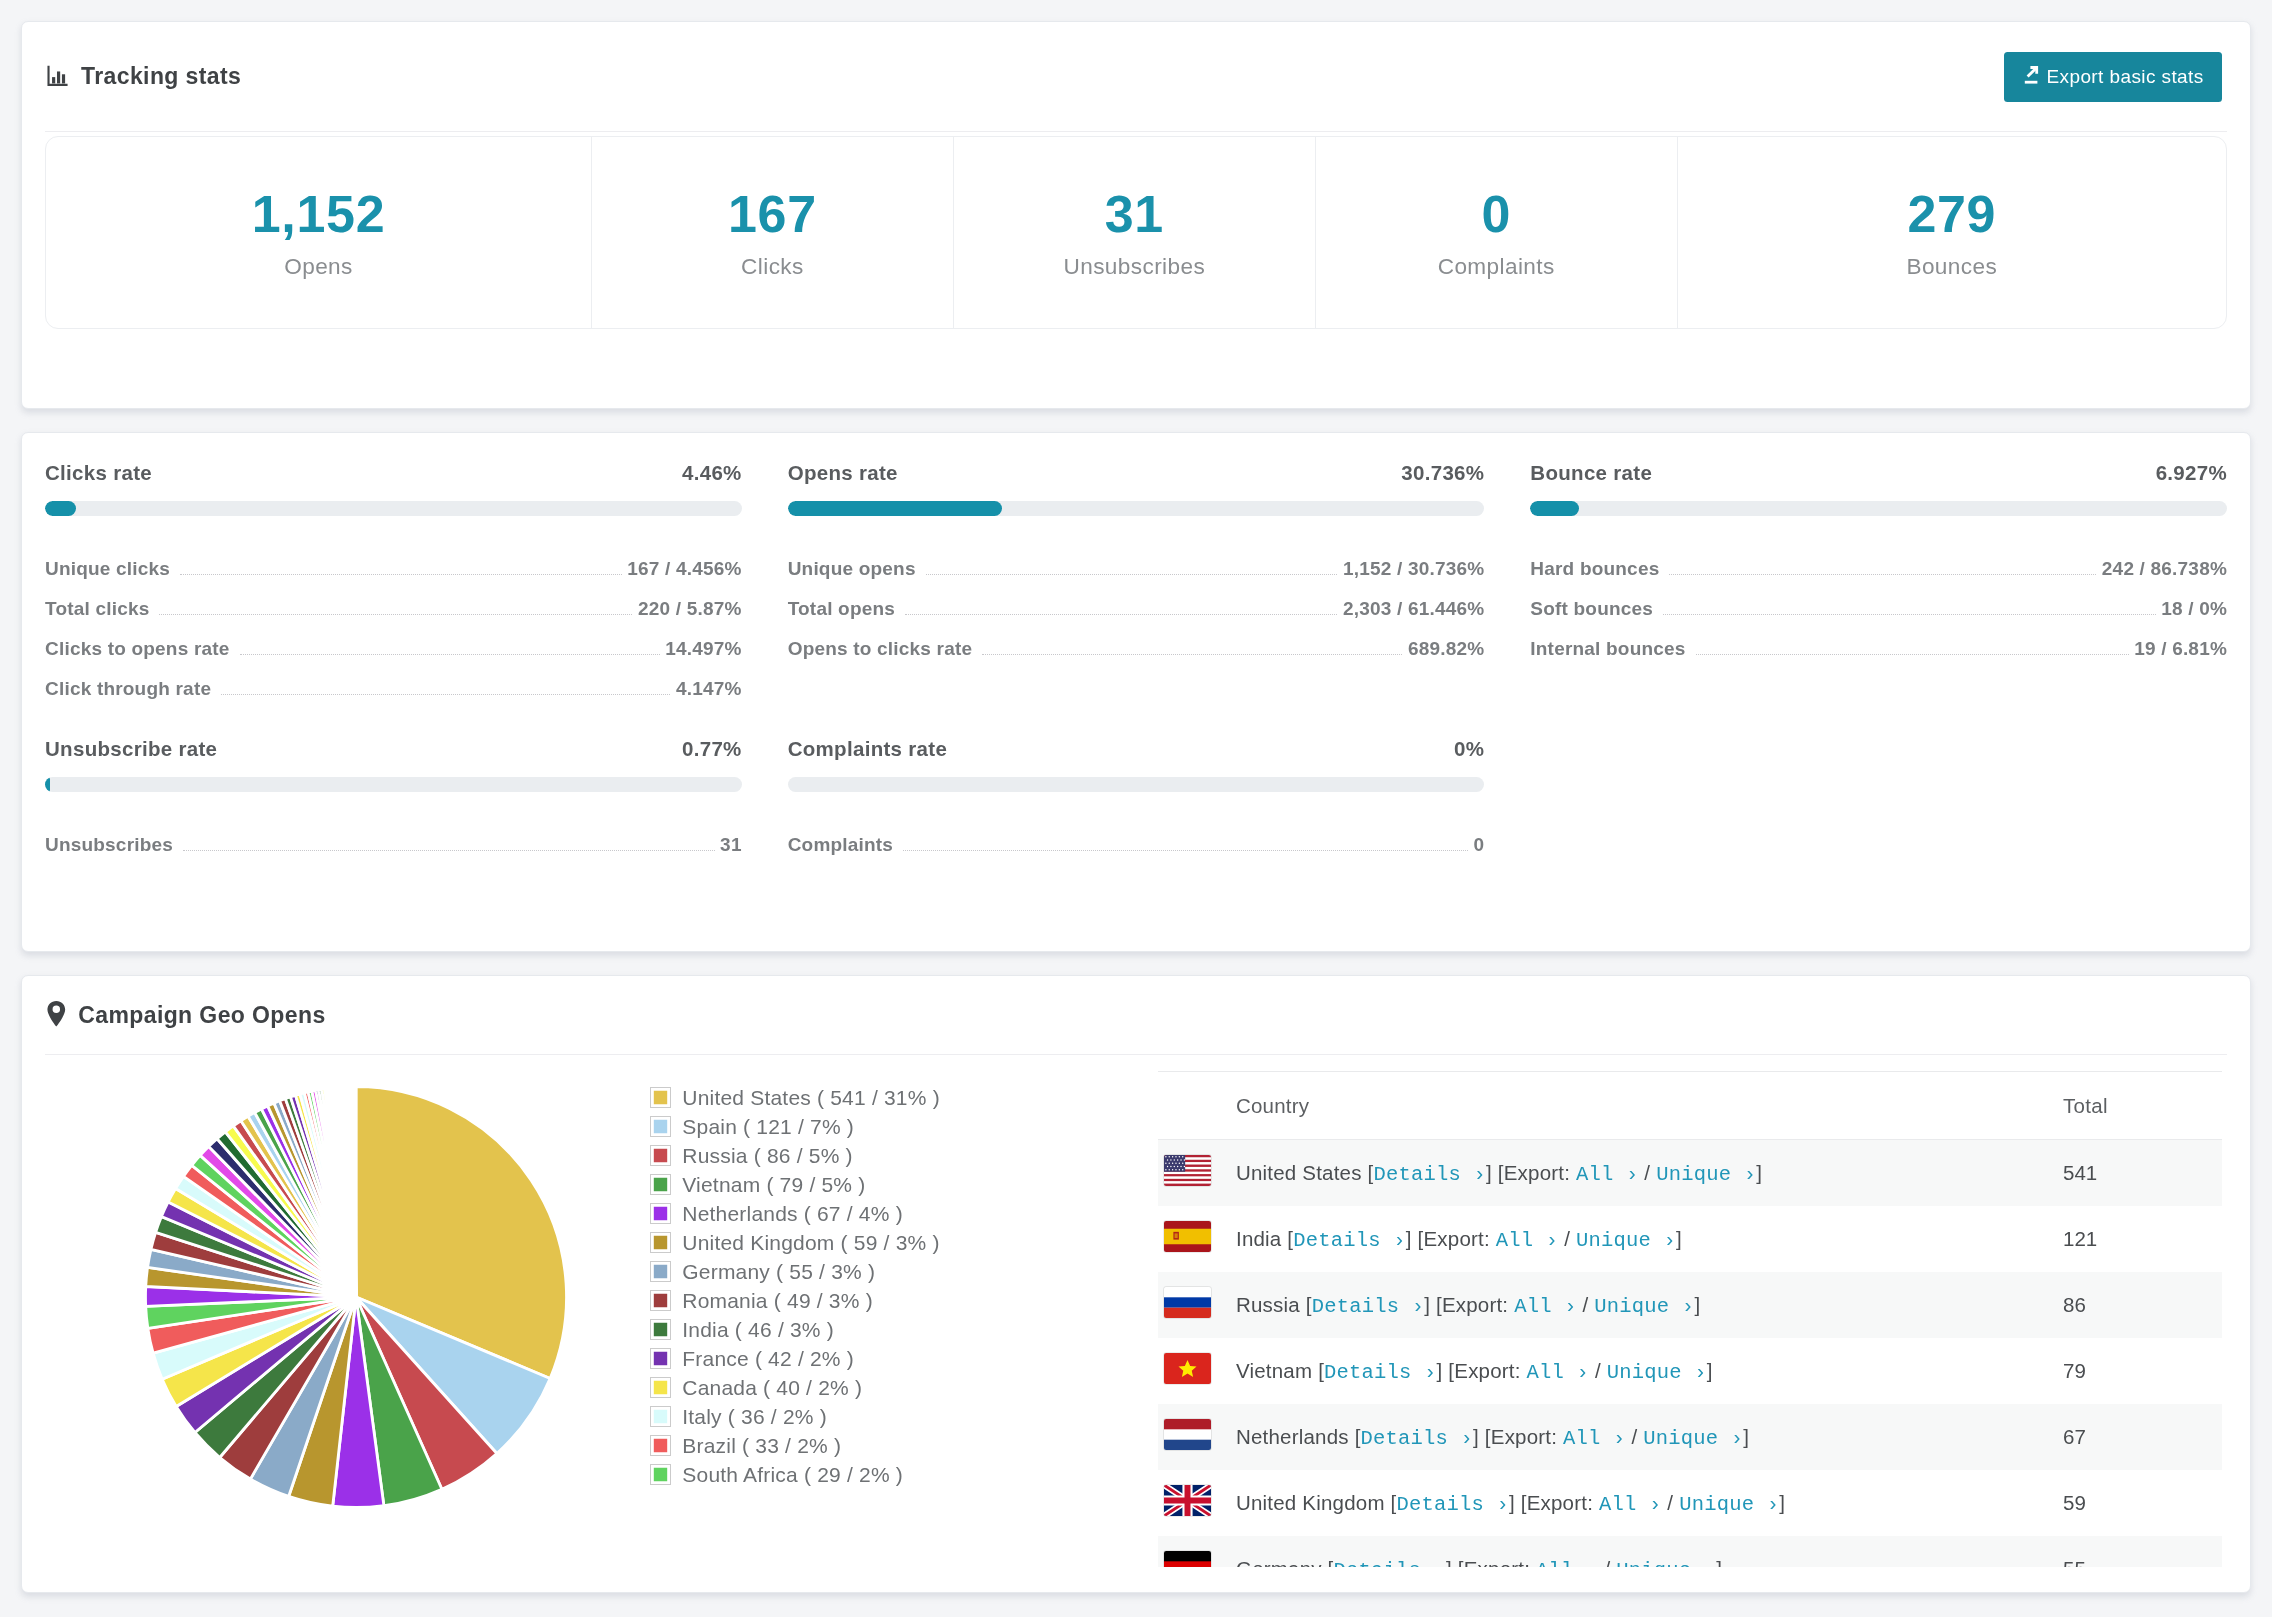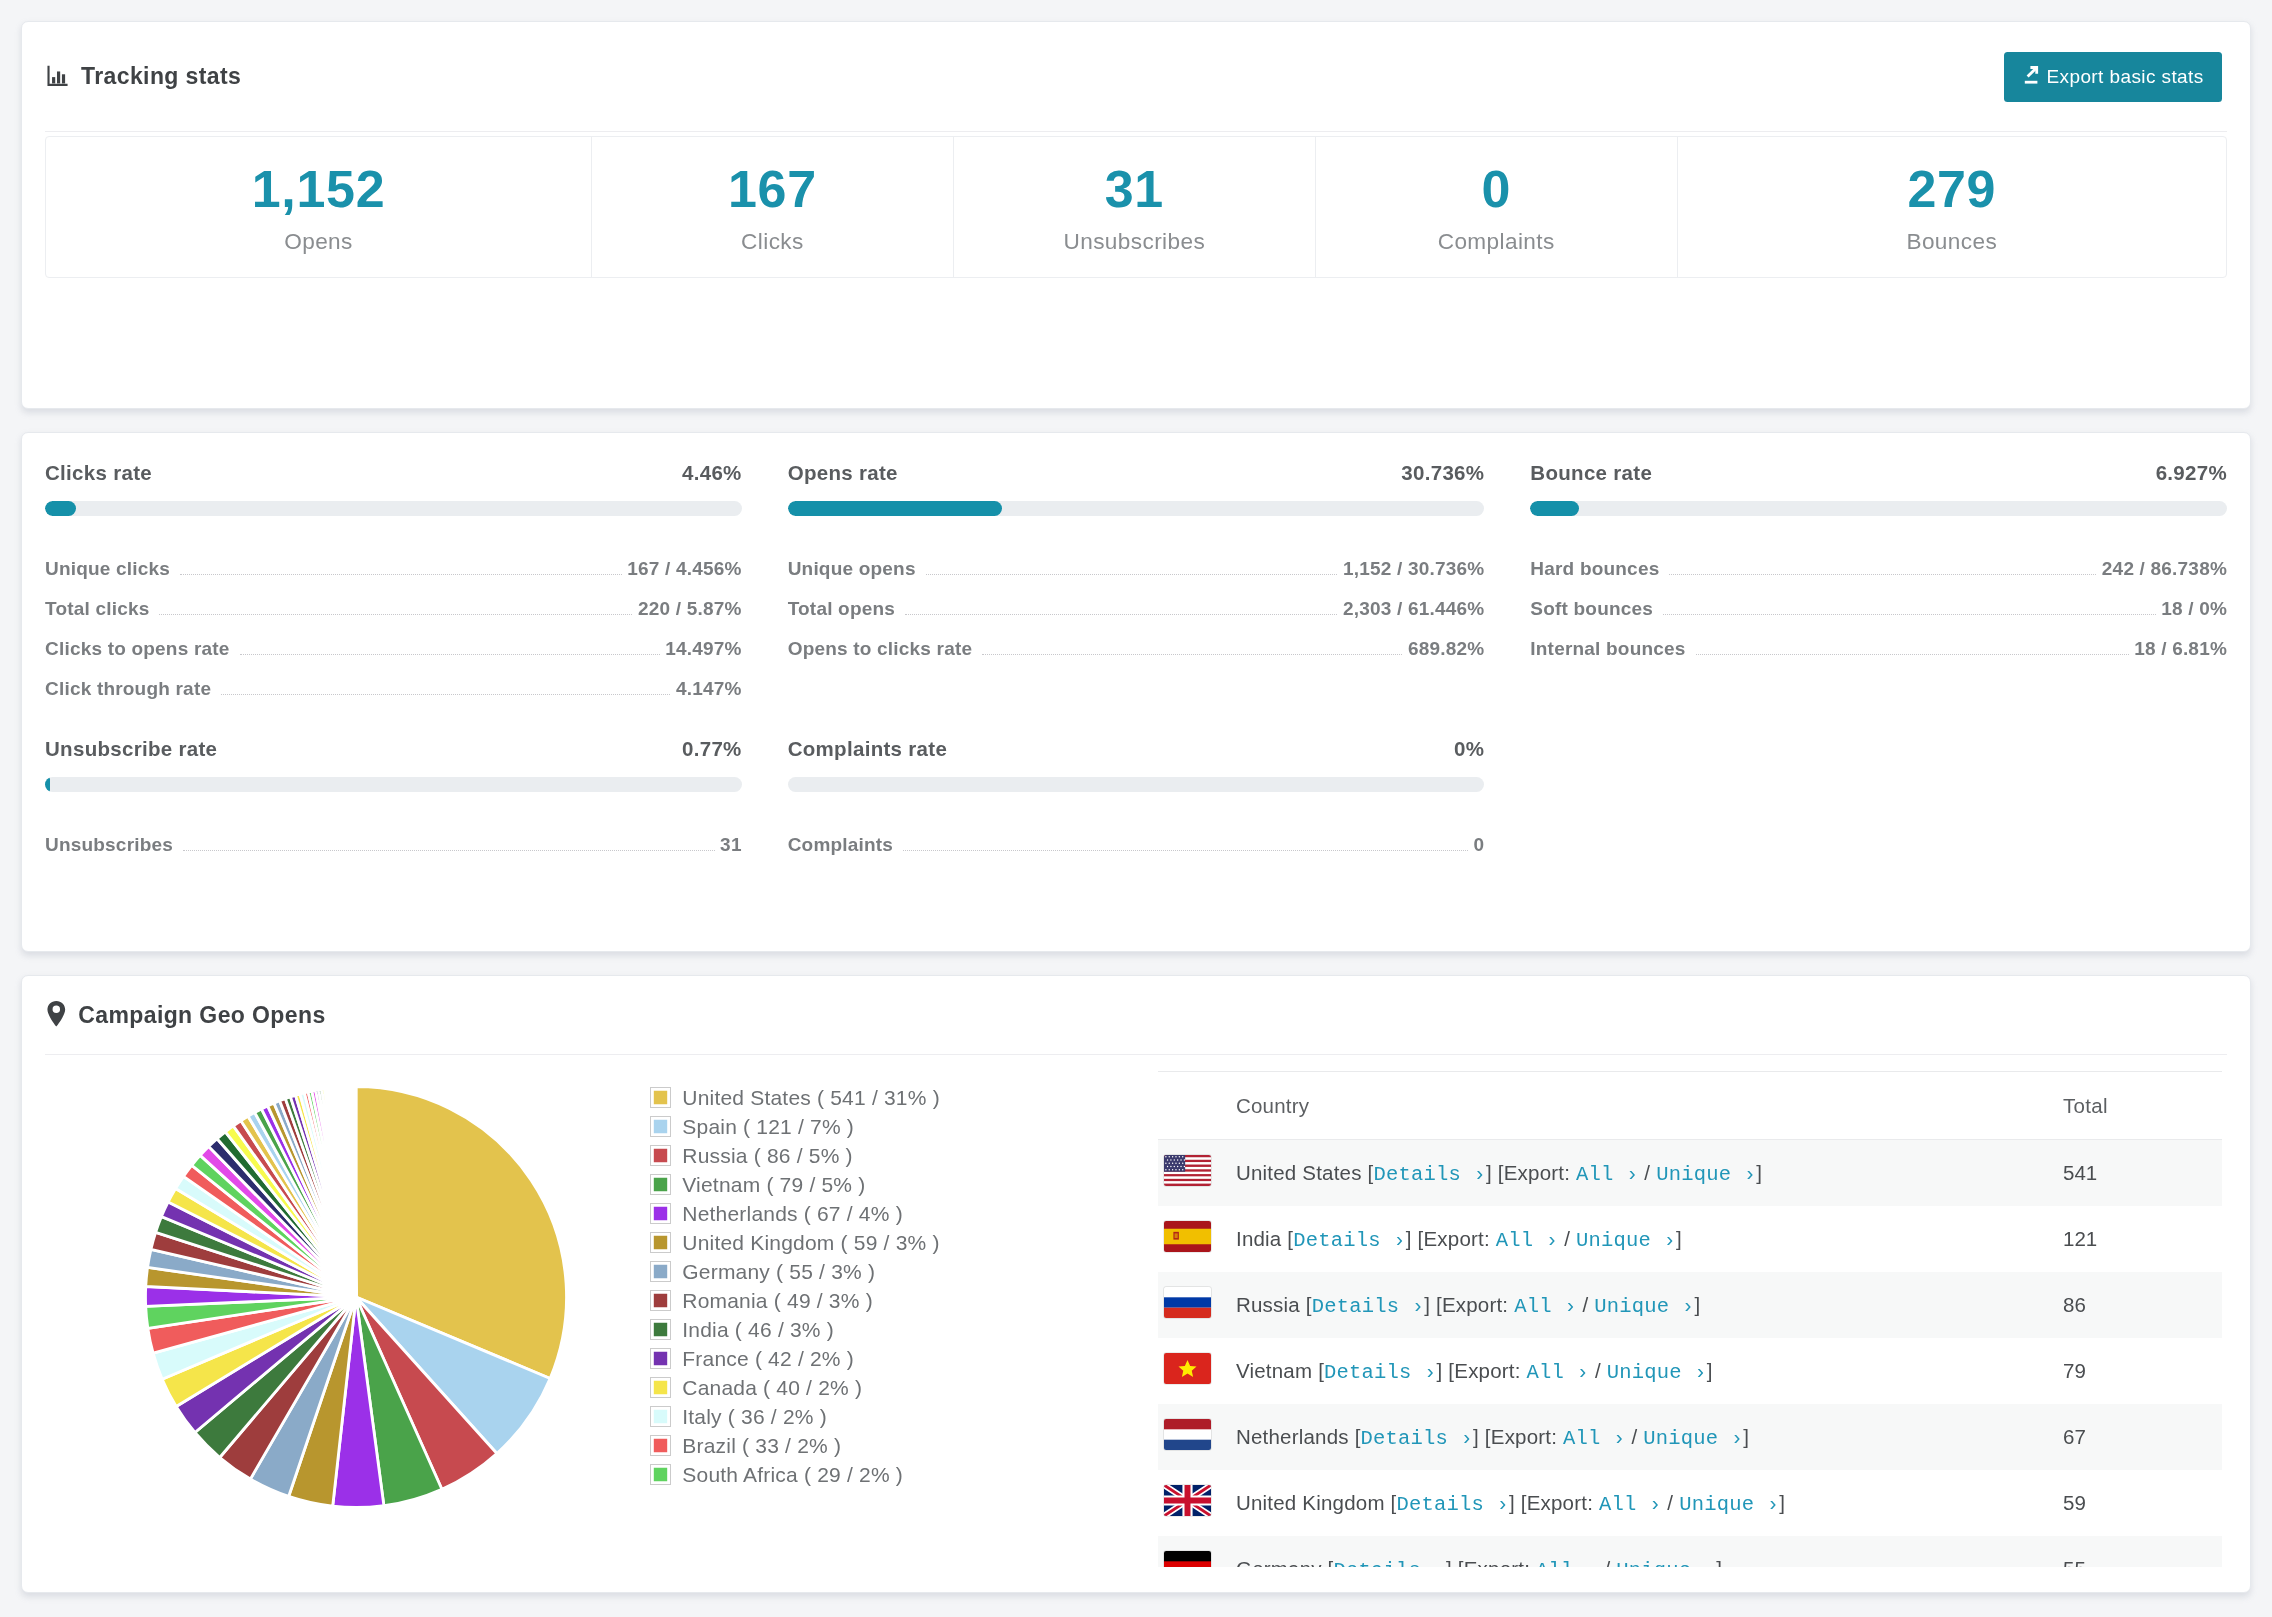--- a/index.html
+++ b/index.html
@@ -17,22 +17,22 @@
   #card-geo .card-head { height:78px; }
   .head-title { display:flex; align-items:center; gap:10.6px; }
   .head-title h1,.head-title h2 { font-size:23px; font-weight:700; color:#3f4245; letter-spacing:0.4px; }
   .hdivider { height:0.7px; background:#ededf0; margin:0 23px; }
 
   .btn-export { display:flex; align-items:center; gap:3px; background:#17869c; color:#fff;
     border:none; border-radius:3.5px; font-size:19px; letter-spacing:0.4px;
     padding:12px 18.4px; cursor:pointer; font-family:inherit; }
 
   
-  .stats-row { display:flex; margin:4.2px 23px 0; height:142px;
-    border:0.7px solid #eceef1; border-radius:4px; overflow:hidden;text-align:center; }
+  .stats-row { display:flex; margin:4.2px 23px 0; height:193px;
+    border:0.7px solid #eceef1; border-radius:13px; overflow:hidden;text-align:center; }
   .stat-cell { display:flex; flex-direction:column; align-items:center; justify-content:center; }
   .stat-cell + .stat-cell { border-left:0.7px solid #eceef1; }
   .stat-cell:nth-child(1){ width:25.0%; } .stat-cell:nth-child(2){ width:16.6%; }
   .stat-cell:nth-child(3){ width:16.6%; } .stat-cell:nth-child(4){ width:16.6%; }
   .stat-cell:nth-child(5){ flex:1; }
   .stat-value { font-size:52px; font-weight:700; color:#1a91ab; letter-spacing:0.7px; }
   .stat-label { font-size:22.6px; color:#8a8d90; margin-top:10px; letter-spacing:0.4px; }
 
   
   .rates-grid { display:grid; grid-template-columns:repeat(3,1fr);
@@ -194,21 +194,21 @@
               <span class="val">242 / 86.738%</span>
             </div>
             <div class="rate-row">
               <span class="lbl">Soft bounces</span>
               <span class="leader"></span>
               <span class="val">18 / 0%</span>
             </div>
             <div class="rate-row">
               <span class="lbl">Internal bounces</span>
               <span class="leader"></span>
-              <span class="val">18 / 6.81%</span>
+              <span class="val">19 / 6.81%</span>
             </div>
           </div>
         </div>
         <div class="rate-block">
           <div class="rate-head">
             <span>Unsubscribe rate</span>
             <span>0.77%</span>
           </div>
           <div class="rate-bar">
             <div class="rate-fill" style="width: 0.77%;"></div>

